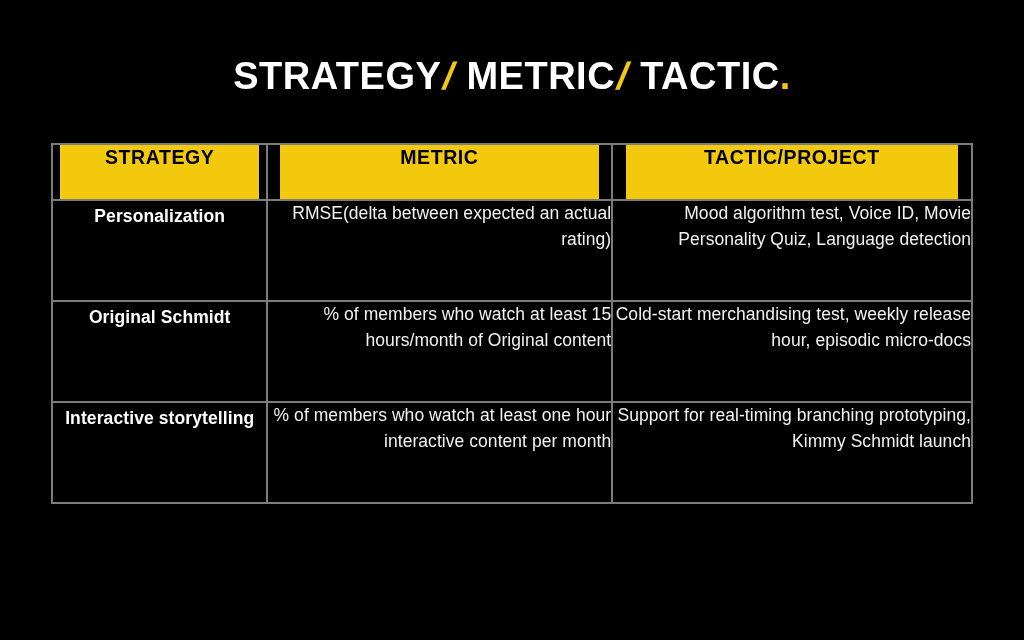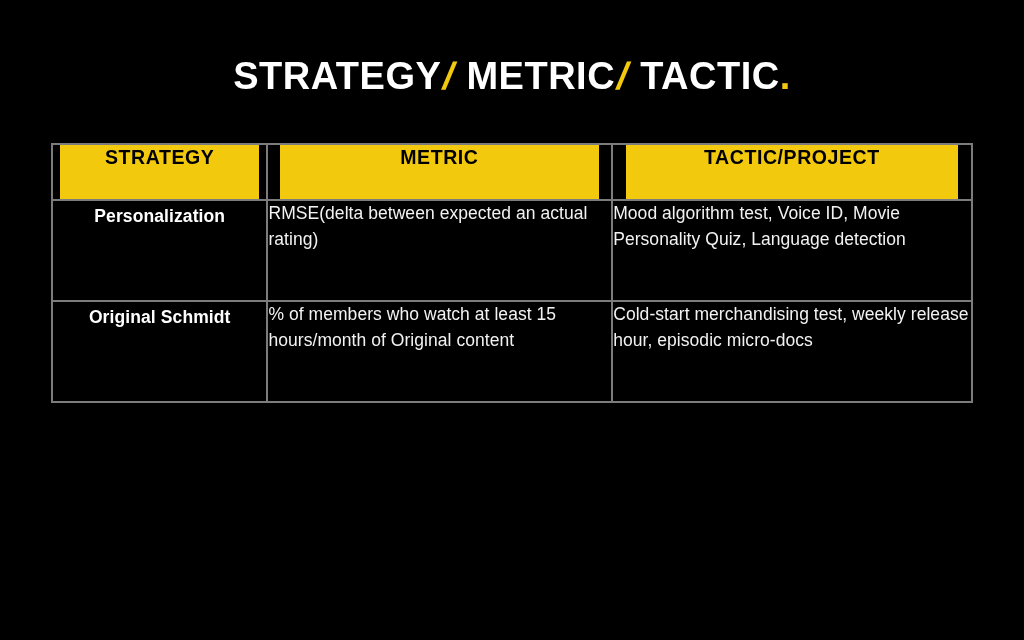--- a/index.html
+++ b/index.html
@@ -90,21 +90,21 @@
     text-align: center;
     color: #ffffff;
     font-size: 17.5px;
     font-weight: bold;
     line-height: 31px;
     padding: 17px 10px 10px 10px;
     letter-spacing: 0.1px;
   }
   .cell-metric,
   .cell-tactic {
-    text-align: left;
+    text-align: right;
     color: #f2f2f2;
     font-size: 17.5px;
     font-weight: normal;
     line-height: 25.5px;
     padding: 15px 12px 10px 20px;
     letter-spacing: 0.05px;
   }
 </style>
 </head>
 <body>
@@ -132,16 +132,21 @@
       <tr>
         <td class="cell-strategy">Personalization</td>
         <td class="cell-metric">RMSE(delta between expected an actual rating)</td>
         <td class="cell-tactic">Mood algorithm test, Voice ID, Movie Personality Quiz, Language detection</td>
       </tr>
       <tr>
         <td class="cell-strategy">Original Schmidt</td>
         <td class="cell-metric">% of members who watch at least 15 hours/month of Original content</td>
         <td class="cell-tactic">Cold-start merchandising test, weekly release hour, episodic micro-docs</td>
       </tr>
+      <tr>
+        <td class="cell-strategy">Interactive storytelling</td>
+        <td class="cell-metric">% of members who watch at least one hour interactive content per month</td>
+        <td class="cell-tactic">Support for real-timing branching prototyping, Kimmy Schmidt launch</td>
+      </tr>
     </tbody>
   </table>
 
 </div>
 
 </body></html>

